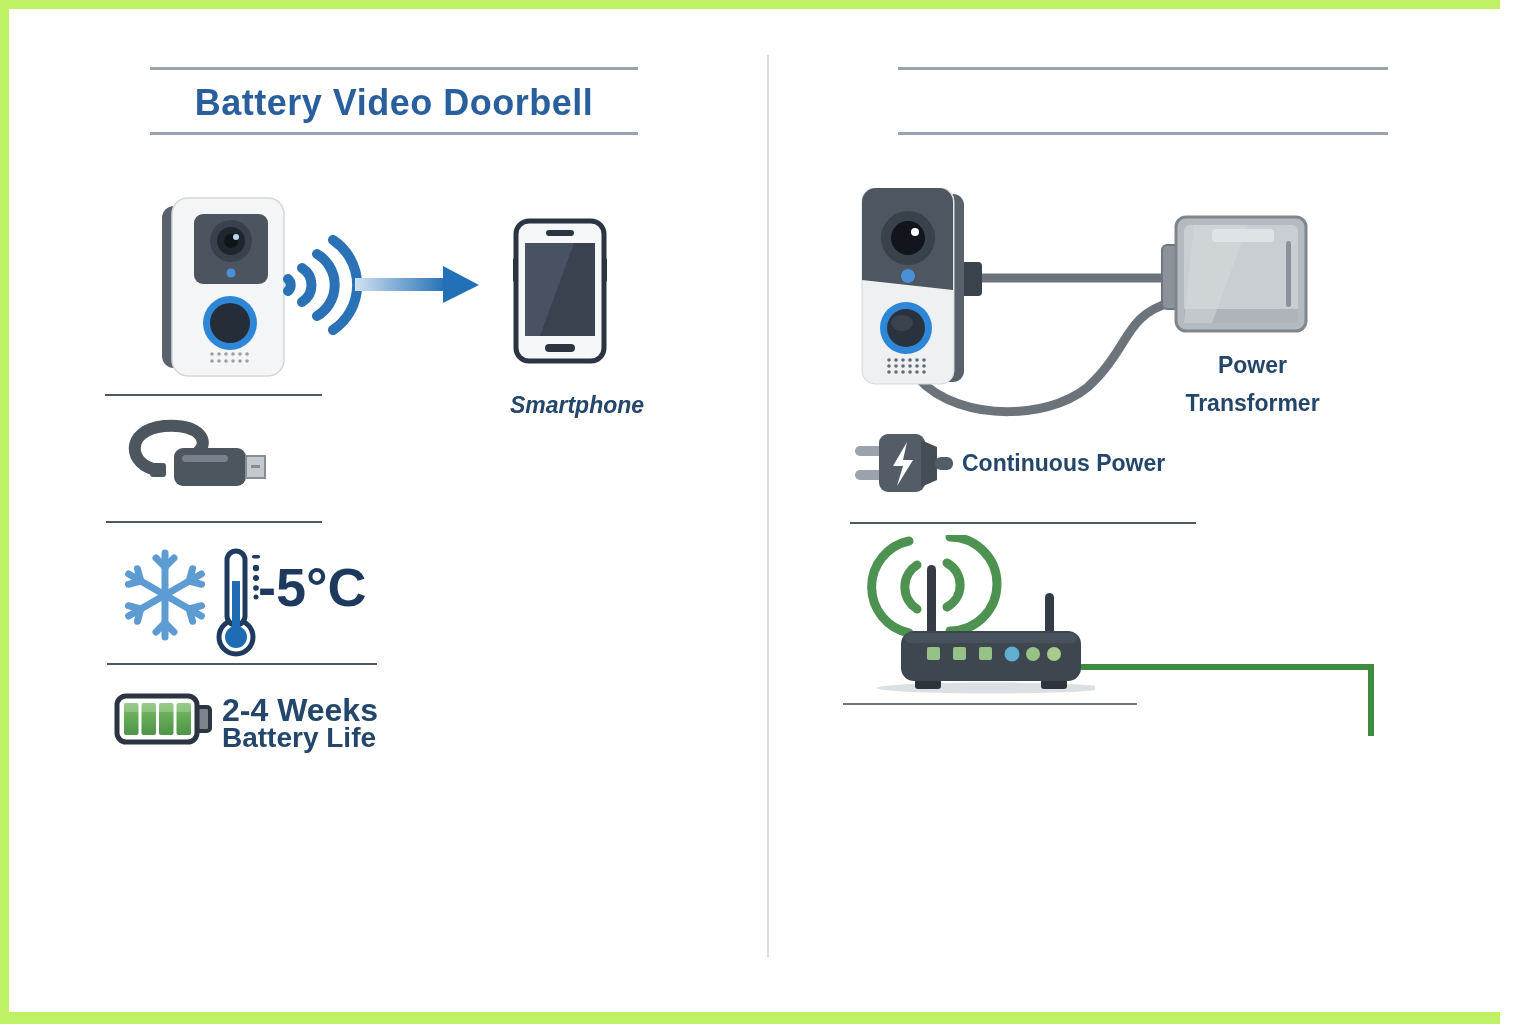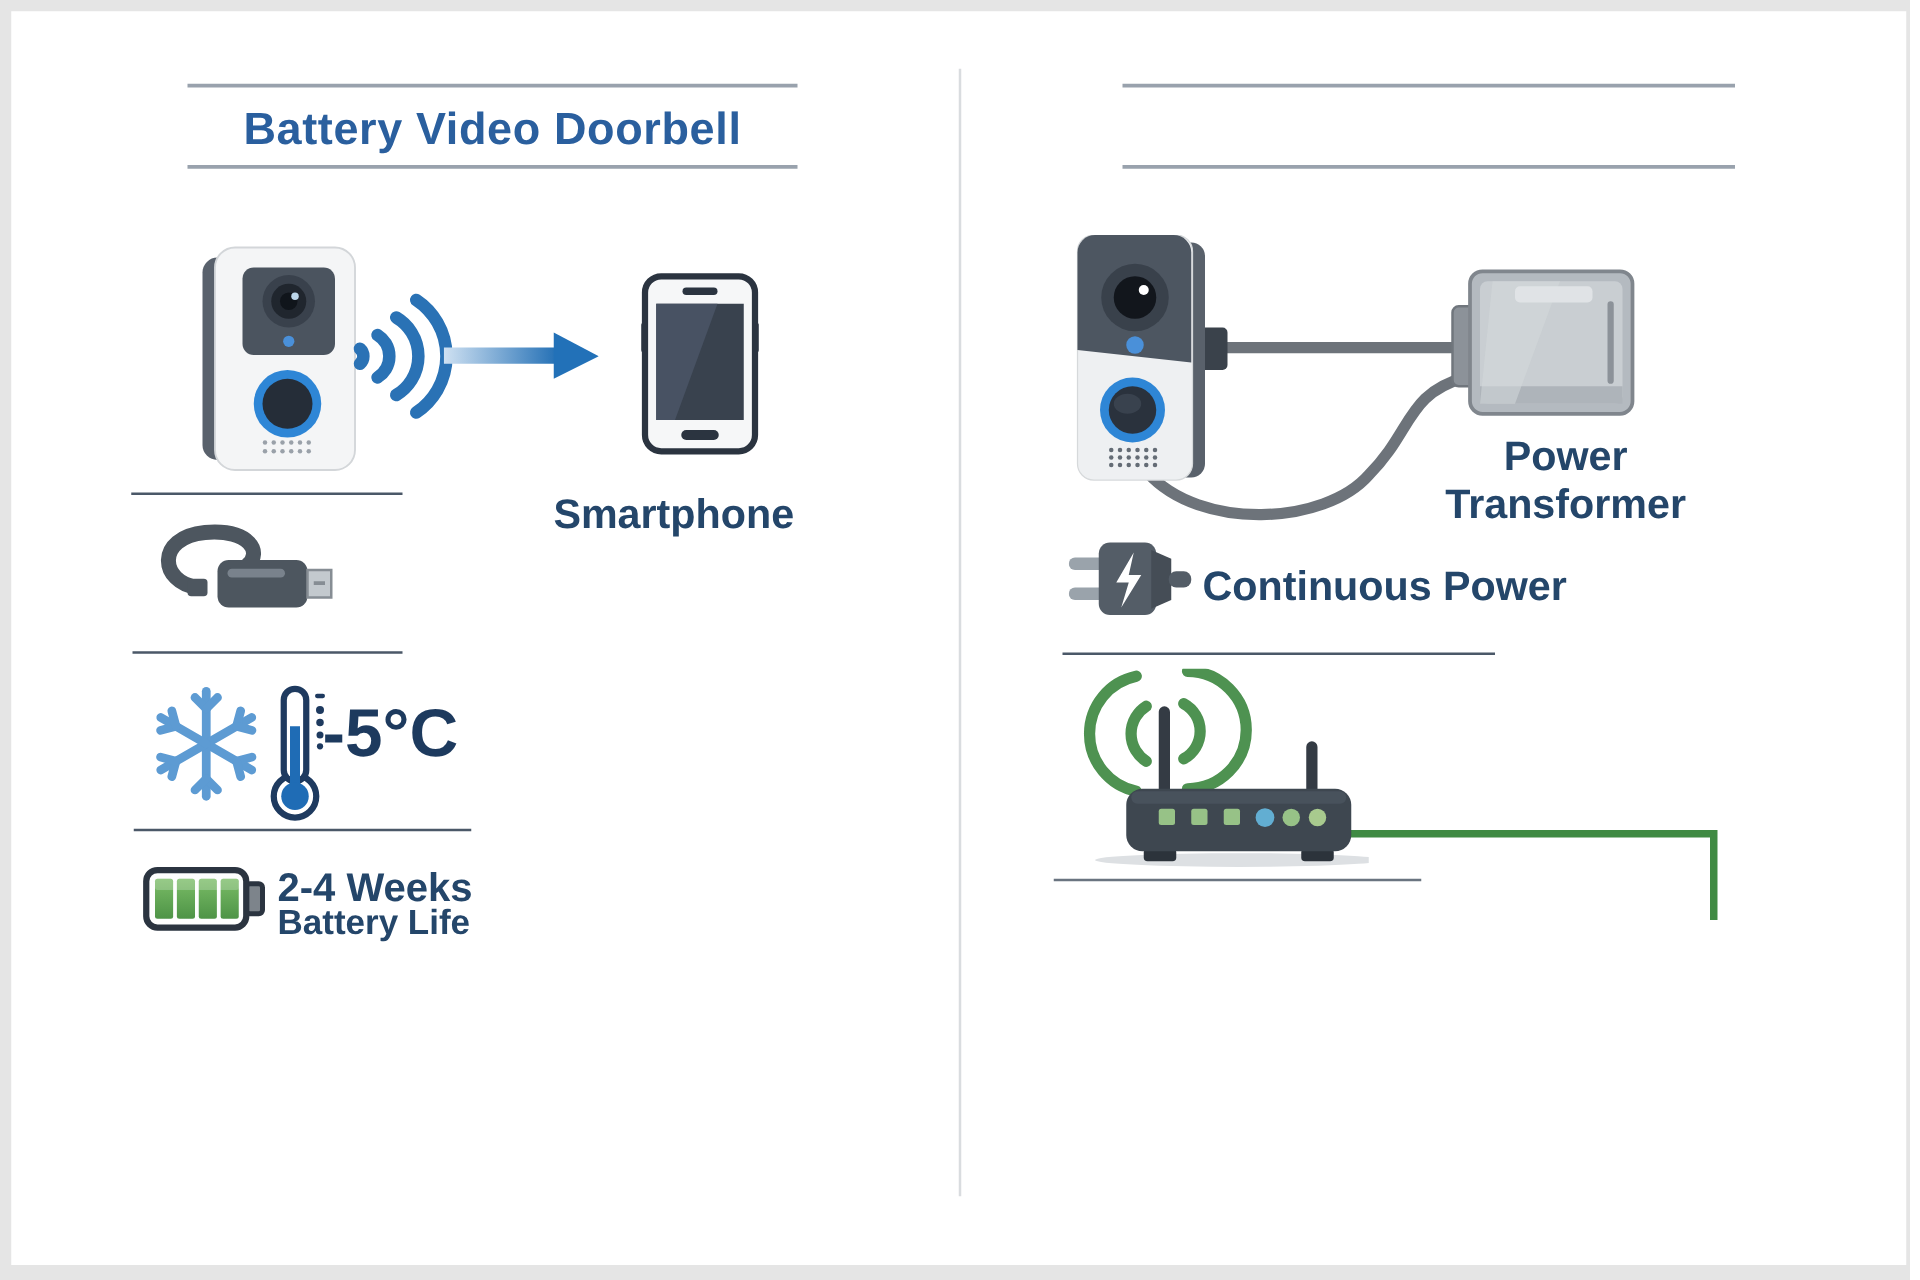--- a/index.html
+++ b/index.html
@@ -1,26 +1,26 @@
 <!DOCTYPE html>
 <html><head>
 <meta charset="utf-8">
 <style>
   html,body{margin:0;padding:0;}
-  .frame{position:relative;width:1500px;height:1024px;background:#e5e5e5;overflow:hidden;
-         font-family:"Liberation Sans",sans-serif;padding-left:28px;}
+  .frame{position:relative;width:1500px;height:1024px;background:#bef264;overflow:hidden;
+         font-family:"Liberation Sans",sans-serif;}
   .canvas{position:absolute;left:9px;top:9px;width:1516px;height:1003px;background:#ffffff;}
   .abs{position:absolute;}
   .title-rule{position:absolute;height:3px;background:#99a2ad;}
   .sep{position:absolute;height:2px;background:#4b5868;}
   .divider{position:absolute;width:2px;background:#d9dcdf;}
   .title{position:absolute;font-weight:700;font-size:36px;text-align:center;letter-spacing:0.5px;}
   .title-left{color:#2a5f9e;}
   .title-right{color:#4a8f4e;}
-  .label{position:absolute;font-weight:700;font-size:33px;color:#24466a;white-space:nowrap;}
+  .label{position:absolute;font-weight:700;font-size:23px;color:#24466a;white-space:nowrap;}
   .label-center{text-align:center;white-space:normal;}
   .temp{position:absolute;font-weight:700;font-size:54px;color:#1d3a5e;}
   .weeks{position:absolute;font-weight:700;font-size:32px;color:#24466a;}
   .batt-life{position:absolute;font-weight:700;font-size:28px;color:#24466a;}
   .stable{position:absolute;font-weight:700;font-size:29px;color:#24466a;}
   svg{display:block;}
 </style>
 </head>
 <body>
 
@@ -82,21 +82,21 @@
 
   <svg class="abs" style="left:512px;top:218px;" width="96" height="146" viewBox="0 0 96 146">
     <rect x="1" y="40" width="6" height="24" rx="2" fill="#2b3440"></rect>
     <rect x="89" y="40" width="6" height="24" rx="2" fill="#2b3440"></rect>
     <rect x="4" y="3" width="88" height="140" rx="13" fill="#f6f7f8" stroke="#2b3440" stroke-width="5"></rect>
     <rect x="34" y="12" width="28" height="6" rx="3" fill="#2b3440"></rect>
     <rect x="13" y="25" width="70" height="93" fill="#39424e"></rect>
     <polygon points="13,25 62,25 28,118 13,118" fill="#485263"></polygon>
     <rect x="33" y="126" width="30" height="8" rx="4" fill="#2b3440"></rect>
   </svg>
-  <div class="label label-center" style="left:439px;top:392px;width:200px;">Smartphone</div>
+  <div class="label label-center" style="left:477px;top:392px;width:200px;font-style:italic;">Smartphone</div>
 
   <div class="sep" style="left:105px;top:394px;width:217px;"></div>
 
   <svg class="abs" style="left:112px;top:418px;" width="155" height="85" viewBox="0 0 155 85">
     <path d="M46 52 C 16 48 12 12 52 8 C 88 5 98 24 86 34" fill="none" stroke="#4d565f" stroke-width="12" stroke-linecap="round"></path>
     <rect x="38" y="45" width="16" height="14" rx="3" fill="#4d565f"></rect>
     <rect x="62" y="30" width="72" height="38" rx="9" fill="#4d565f"></rect>
     <rect x="70" y="37" width="46" height="7" rx="3.5" fill="#79828c"></rect>
     <rect x="134" y="38" width="19" height="22" fill="#c3c9ce" stroke="#868d94" stroke-width="2"></rect>
     <rect x="139" y="47" width="9" height="3" fill="#868d94"></rect>

